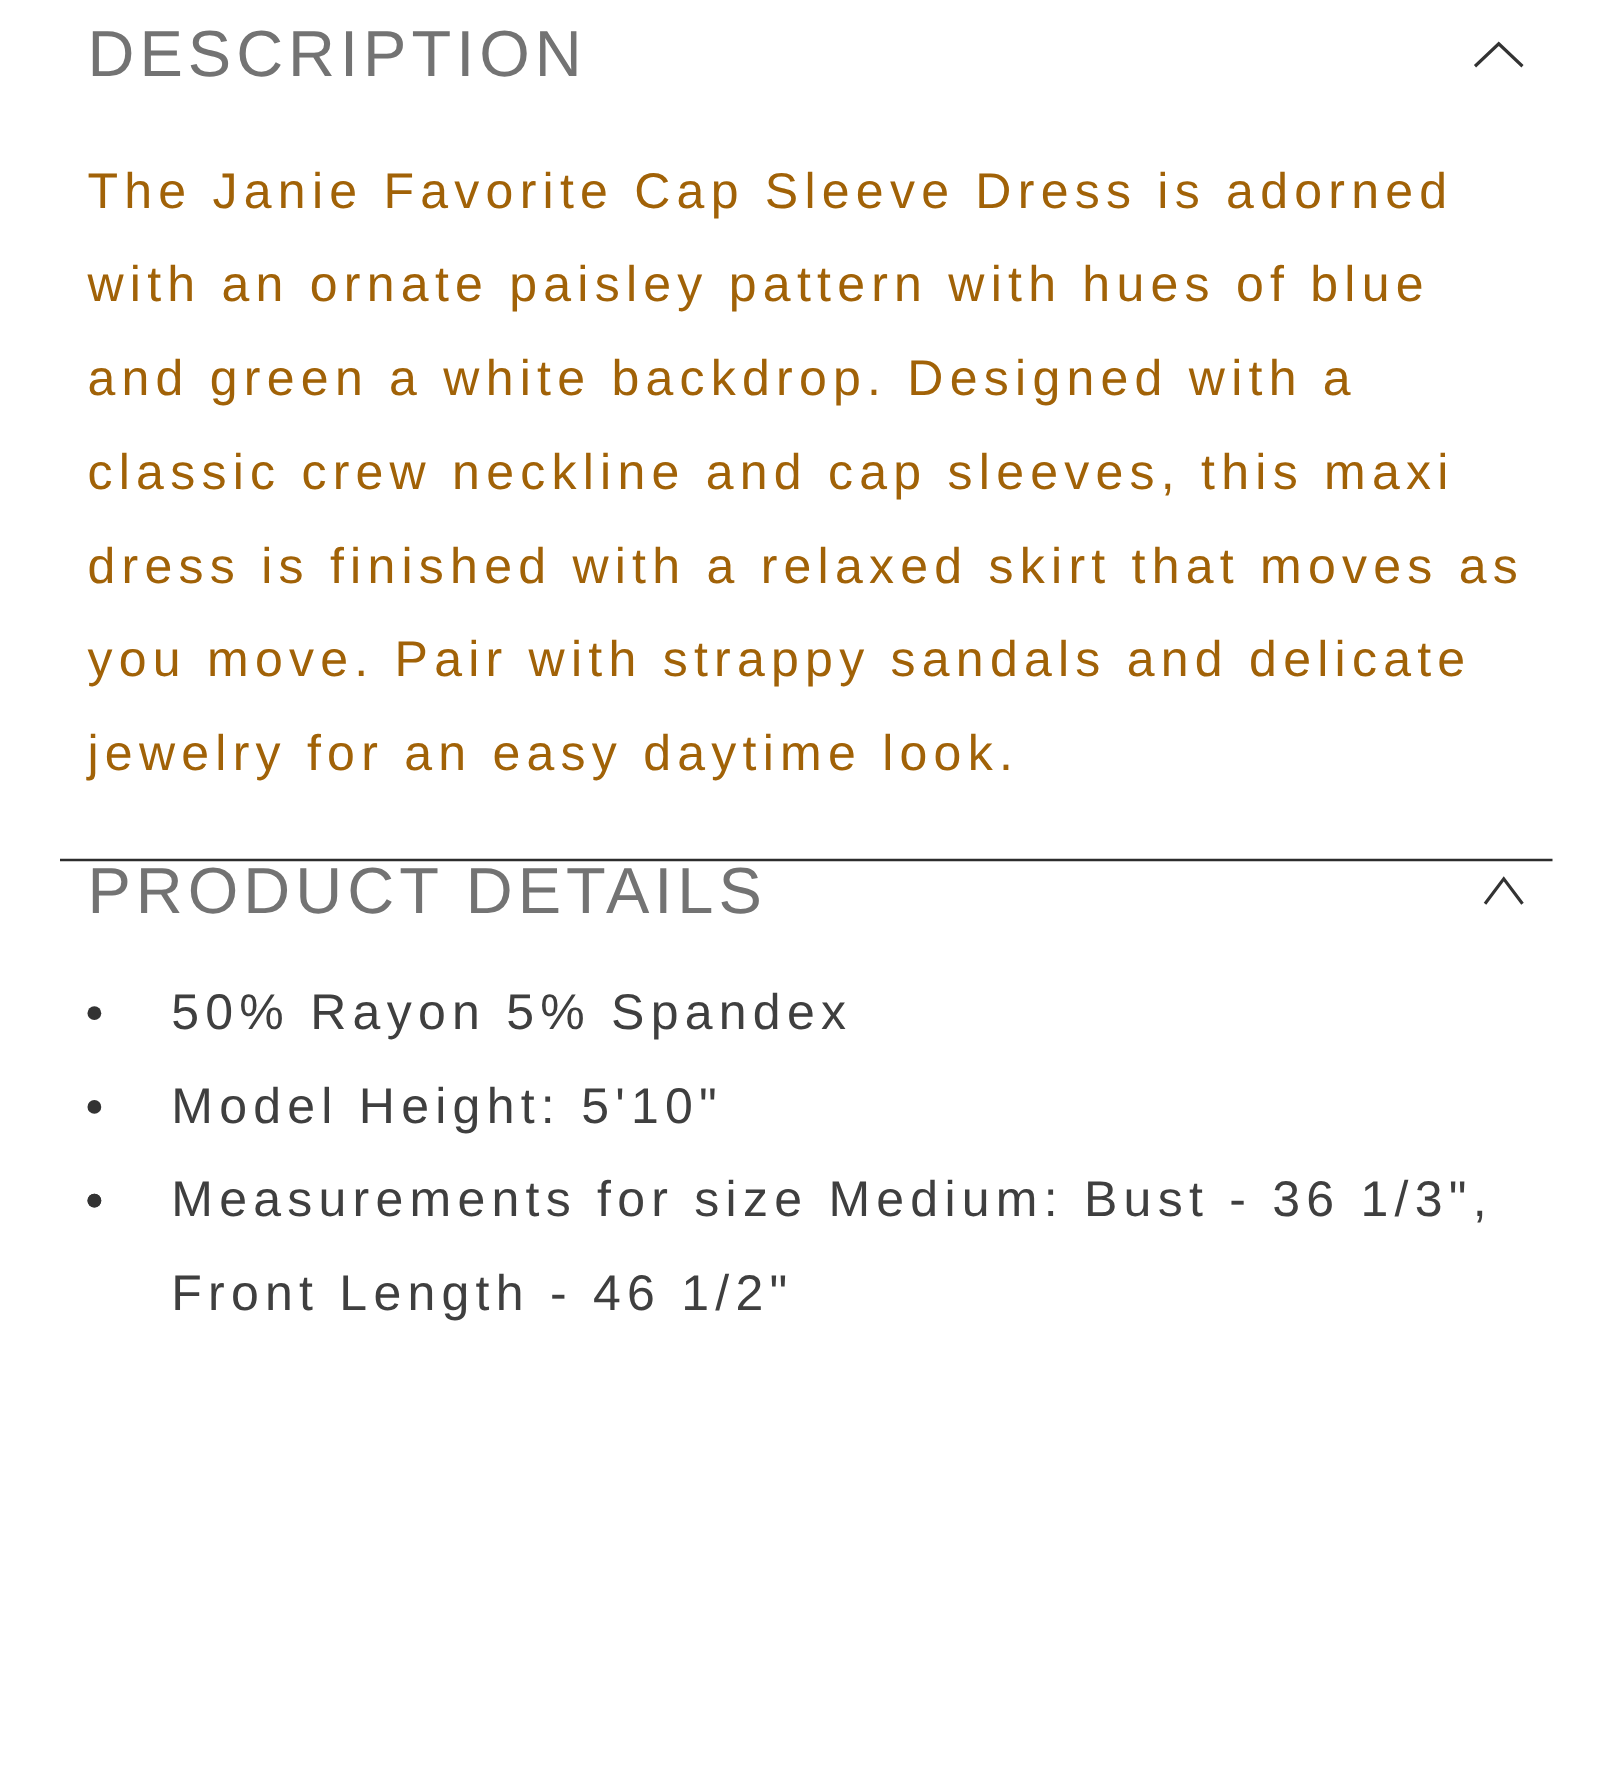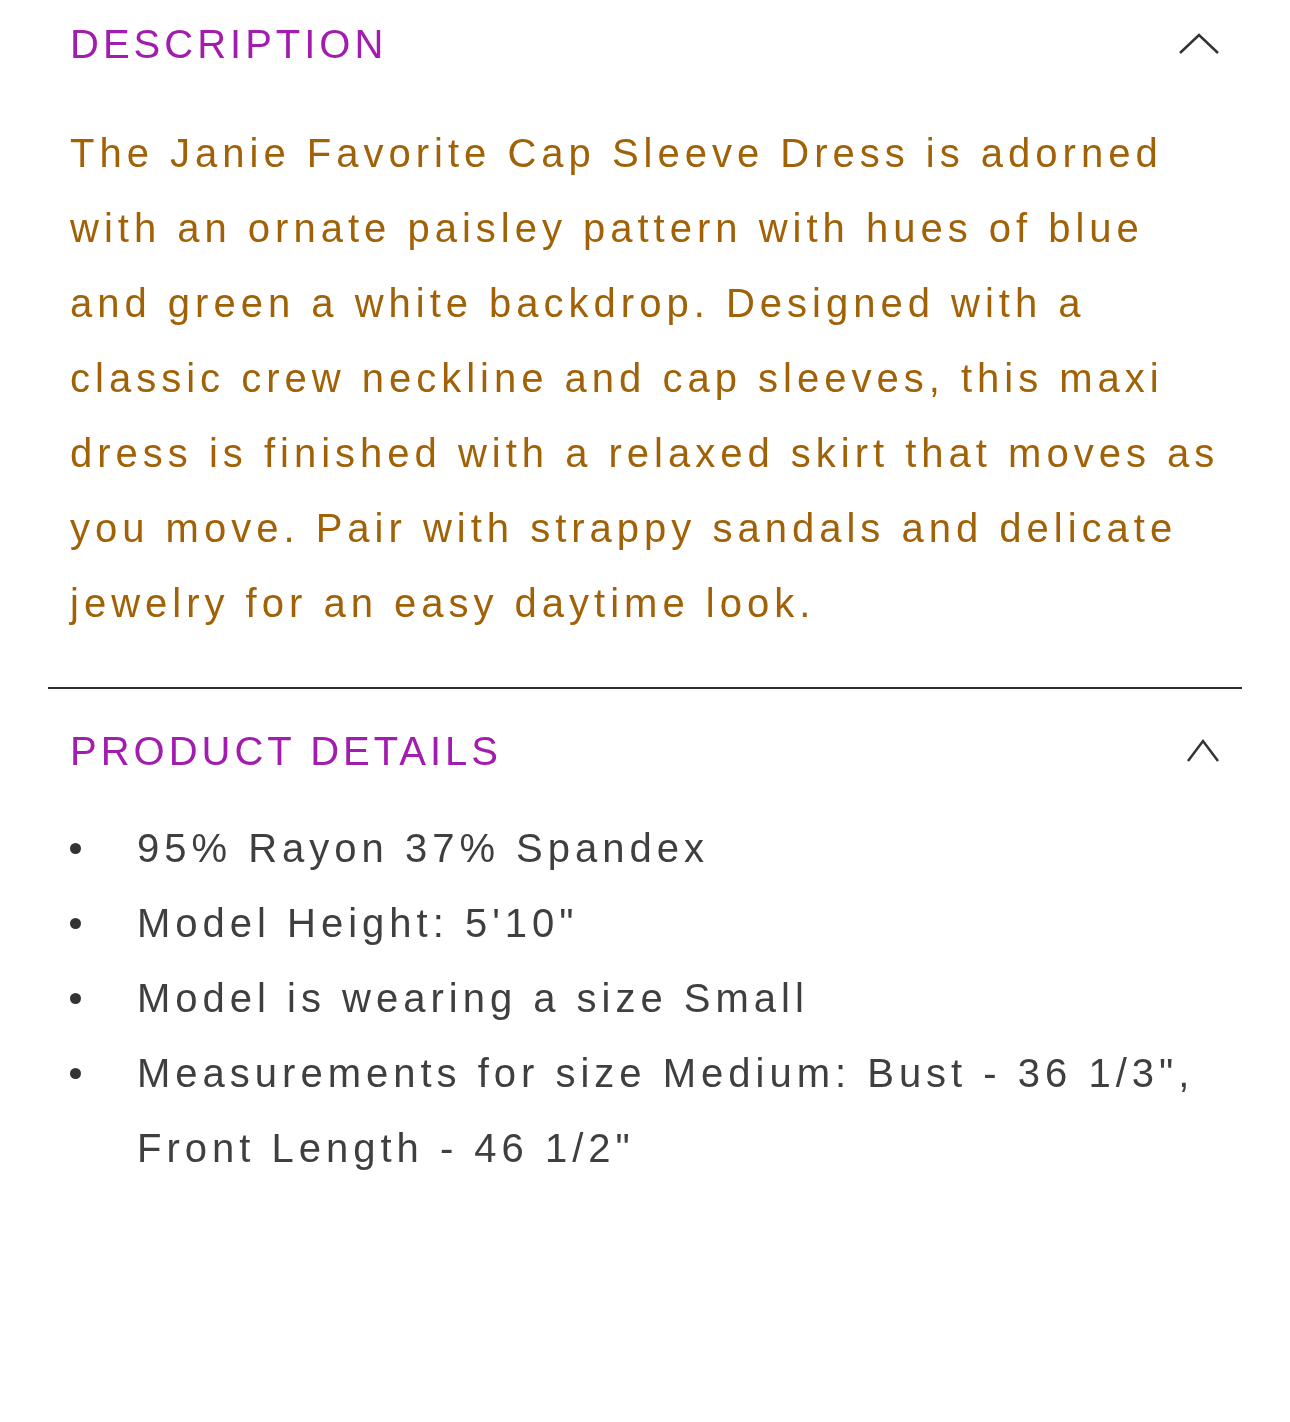--- a/index.html
+++ b/index.html
@@ -17,34 +17,34 @@
   }
   .page {
     width: 1290px;
     box-sizing: border-box;
   }
   .section {
     box-sizing: border-box;
     padding: 0 62px 0 70px;
   }
   .section-description { padding-top: 20px; }
-  .section-details { padding-top: 38px; }
+  .section-details { }
 
   .accordion-header {
     display: flex;
     justify-content: space-between;
     align-items: center;
     height: 48px;
     cursor: pointer;
   }
   .accordion-title {
-    font-size: 40px;
+    font-size: 52px;
     font-weight: 300;
     letter-spacing: 4px;
-    color: #a21caf;
+    color: #737373;
     white-space: nowrap;
   }
   .chevron-btn {
     background: none;
     border: none;
     padding: 0;
     margin: 0 8px 0 0;
     cursor: pointer;
     display: flex;
     align-items: center;
@@ -124,29 +124,28 @@
             <polyline points="2,23 17,3 32,23" fill="none" stroke="#333333" stroke-width="2.5"></polyline>
           </svg>
         </span>
       </button>
     </div>
 
     <ul class="details-list">
 
     <li>
         <span class="bullet"></span>
-        <span class="li-text">95% Rayon 37% Spandex</span>
+        <span class="li-text">50% Rayon 5% Spandex</span>
       </li>
         <li>
         <span class="bullet"></span>
         <span class="li-text">Model Height: 5'10"</span>
       </li>
         <li>
         <span class="bullet"></span>
-        <span class="li-text">Model is wearing a size Small</span>
       </li>
         <li>
         <span class="bullet"></span>
         <span class="li-text">Measurements for size Medium: Bust - 36 1/3", Front Length - 46 1/2"</span>
       </li>
       </ul>
   </section>
 
 </div>
 

